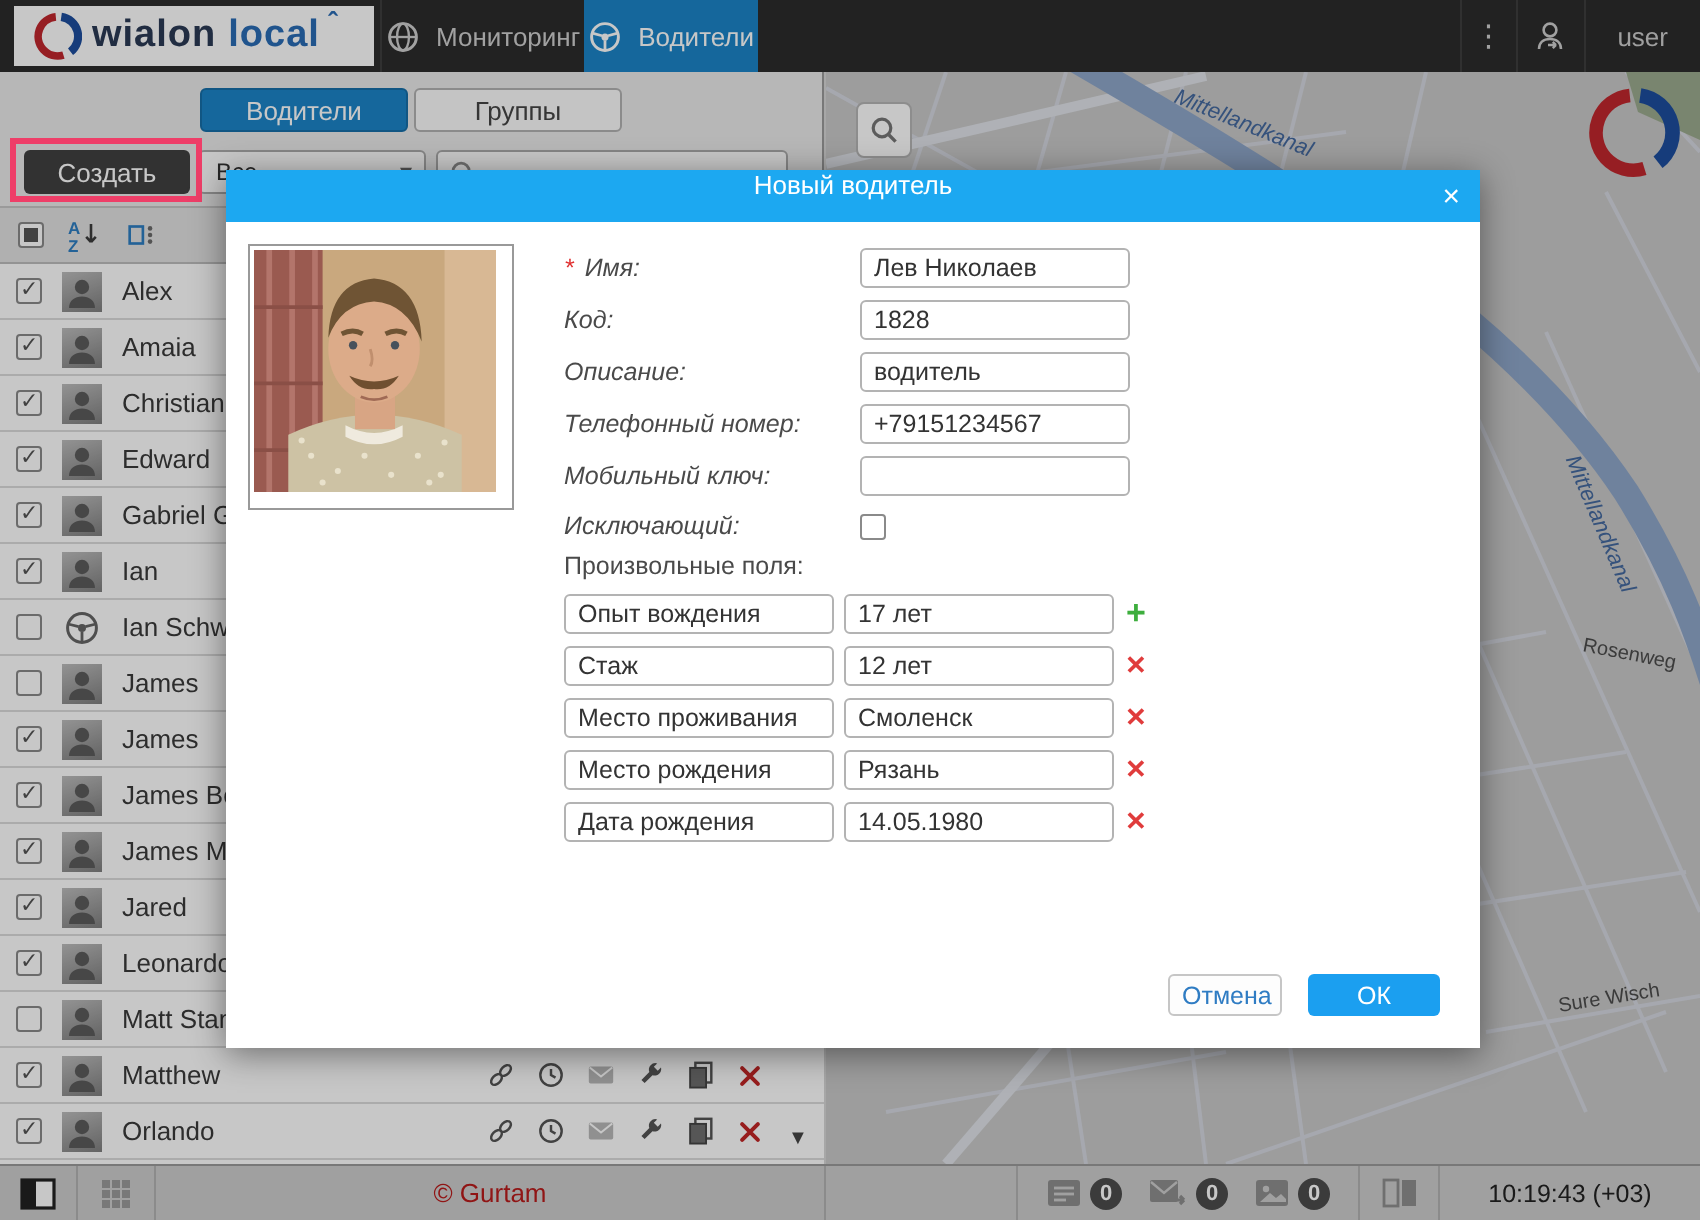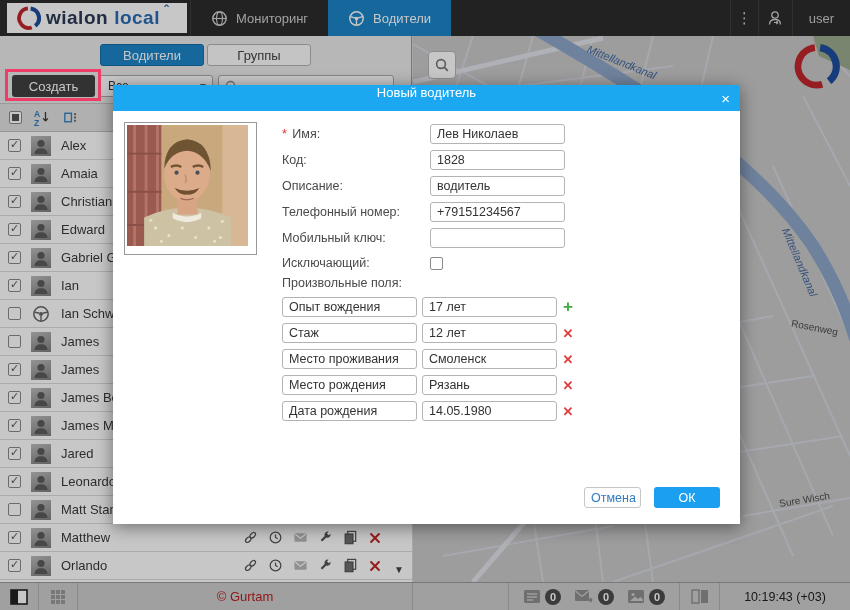--- a/index.html
+++ b/index.html
@@ -7,21 +7,21 @@
        font-family:"Liberation Sans",sans-serif;background:#d6d6d6;
        -webkit-font-smoothing:antialiased;}
   
   .topbar{position:absolute;left:0;top:0;width:850px;height:36px;background:#2c2c2c;}
   .logo-box{position:absolute;left:7px;top:3px;width:180px;height:30px;background:#fff;
             border-radius:0;display:flex;align-items:center;padding-left:10px;box-sizing:border-box;gap:5px;text-align:right;}
   .logo-wialon{font-size:19px;font-weight:bold;color:#2b3a55;letter-spacing:.5px;}
   .logo-local{font-size:19px;font-weight:bold;color:#2a6cb5;letter-spacing:.5px;margin-left:1px;}
   .logo-arrow{color:#2a6cb5;font-weight:bold;font-size:14px;position:relative;top:-7px;left:-1px;}
   .navtabs{position:absolute;left:190px;top:0;height:36px;display:flex;}
-  .nav-tab{display:flex;align-items:center;gap:8px;padding:0 20px;color:#cfcfcf;font-size:13px;
+  .nav-tab{display:flex;align-items:center;gap:8px;padding:0 2px;color:#cfcfcf;font-size:13px;
            border-left:1px solid #3e3e3e;cursor:pointer;}
   .nav-tab.active{background:#1b85c8;color:#fff;border-left:none;}
   .top-right{position:absolute;right:0;top:0;height:36px;display:flex;}
   .tr-cell{display:flex;align-items:center;justify-content:center;border-left:1px solid #3e3e3e;cursor:pointer;}
   .tr-kebab{width:27px;color:#cfcfcf;font-size:15px;letter-spacing:0;}
   .tr-usericon{width:33px;}
   .tr-user{padding:0 16px;color:#cccccc;font-size:13px;}
   
   .panel{position:absolute;left:0;top:36px;width:412px;height:546px;background:#ebebeb;
          border-right:1px solid #9a9a9a;box-sizing:border-box;}
@@ -81,21 +81,21 @@
   .redbox{position:absolute;left:5px;top:69px;width:96px;height:32px;border:3px solid #ee3e68;z-index:50;
           box-sizing:border-box;pointer-events:none;}
   
   .dialog{position:absolute;left:113px;top:85px;width:627px;height:439px;background:#fff;z-index:100;
           box-shadow:0 3px 16px rgba(0,0,0,.45);}
   .dhead{height:26px;background:#1ca8f1;color:#fff;font-size:13px;display:flex;align-items:flex-start;justify-content:center;position:relative;}
   .dclose{position:absolute;right:10px;top:0;height:26px;display:flex;align-items:center;font-size:15px;cursor:pointer;}
   .dphoto{position:absolute;left:11px;top:37px;width:127px;height:127px;border:1px solid #999;padding:2px;background:#fff;}
   .fields{position:absolute;left:169px;top:39px;}
   .frow{display:flex;height:20px;margin-bottom:6px;align-items:center;}
-  .flabel{width:148px;font-size:12.5px;color:#4a4a4a;}
+  .flabel{width:148px;font-size:12.5px;color:#4a4a4a;font-style:italic;}
   .star{display:none;color:#e03030;margin-right:2px;}
   .frow.req .star{display:inline;}
   .finput,.cfkey,.cfval{height:20px;border:1px solid #b3b3b3;border-radius:3px;font-size:12.5px;color:#333;
          padding:0 6px;box-sizing:border-box;font-family:inherit;background:#fff;}
   .finput{width:135px;}
   .exrow{display:flex;align-items:flex-end;margin-bottom:6px;height:16px;}
   .cflabel{font-size:12.5px;color:#4a4a4a;margin:2px 0 7px 0;}
   .cfrow{display:flex;margin-bottom:6px;align-items:center;}
   .cfkey{width:135px;margin-right:5px;}
   .cfval{width:135px;}

